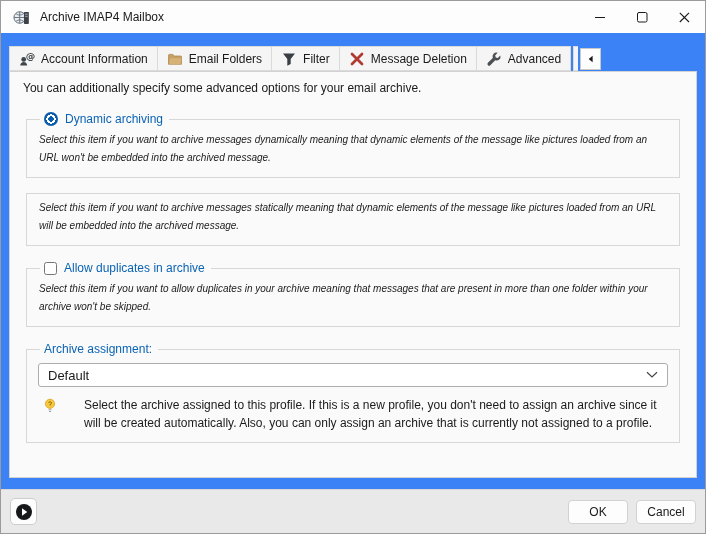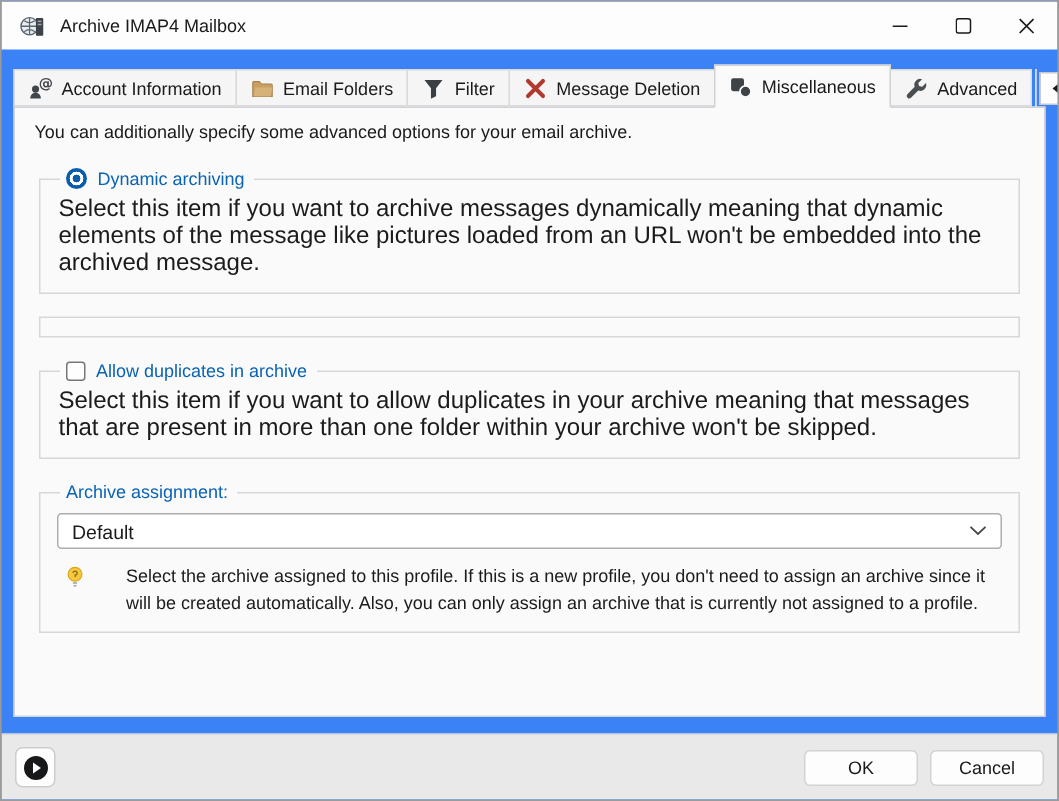--- a/index.html
+++ b/index.html
@@ -50,21 +50,21 @@
   .intro { font-size:12px; color:#1a1a1a; margin:0 0 0 2px; line-height:17px; }
 
   fieldset.group {
     border:1px solid #d7d7d7; border-radius:0; margin:15px 5px 0 5px;
     padding:2px 11px 10px 11px; min-inline-size:0;
   }
   fieldset.group legend {
     display:flex; align-items:center; gap:7px; padding:0 6px 0 4px; margin-left:2px;
     font-size:12px; color:#0b63b4;
   }
-  .group-desc { font-size:16px; color:#1b1b1b; line-height:18px; margin:3px 1px 0 1px; }
+  .group-desc { font-size:10px; color:#1b1b1b; line-height:18px; margin:3px 1px 0 1px;font-style:italic; }
 
   .radio { width:14px; height:14px; border-radius:50%; flex:none; }
   .radio.checked { background:radial-gradient(circle at 50% 50%, #0b5cad 0 2.6px, #ffffff 2.7px 4.6px, #0b5cad 4.7px 7px); }
   .radio.unchecked { background:#fefefe; border:1px solid #8b8b8b; }
   .checkbox { width:13px; height:13px; border:1px solid #767676; border-radius:2.5px; background:#fefefe; flex:none; }
 
   
   .combo {
     margin-top:5px; height:24px; background:#ffffff; border:1px solid #adadad; border-radius:3px;
     display:flex; align-items:center; padding:0 9px; font-size:13px; color:#1a1a1a; cursor:default;
@@ -77,21 +77,21 @@
   
   .footer {
     flex:none; height:44px; background:#e9e9e9; border-top:1px solid #d8d8d8;
     display:flex; align-items:center; padding:0 9px;
   }
   .icon-btn {
     width:27px; height:27px; background:#fdfdfd; border:1px solid #cdcdcd; border-radius:5px;
     display:flex; align-items:center; justify-content:center; padding:0; cursor:default;
   }
   .btn {
-    width:76px; height:24px; background:#fdfdfd; border:1px solid #d2d2d2; border-radius:4px;
+    width:60px; height:24px; background:#fdfdfd; border:1px solid #d2d2d2; border-radius:4px;
     font-family:"Liberation Sans", sans-serif; font-size:12px; color:#1a1a1a; cursor:default;
   }
   .btn.ok { margin-left:auto; }
   .btn.cancel { margin-left:8px; }
 </style>
 </head>
 <body>
 
 <div class="window">
 
@@ -154,29 +154,20 @@
       <span>Filter</span>
     </div>
     <div class="tab">
       <span class="ticon">
         <svg viewBox="0 0 16 16" width="16" height="16">
           <path d="M3 3 L13 13 M13 3 L3 13" stroke="#b03a30" stroke-width="2.7" stroke-linecap="round"></path>
         </svg>
       </span>
       <span>Message Deletion</span>
     </div>
-    <div class="tab selected">
-      <span class="ticon">
-        <svg viewBox="0 0 16 16" width="16" height="16">
-          <rect x="1.4" y="2.2" width="8.6" height="8.6" rx="1.4" fill="#3e4347"></rect>
-          <circle cx="11" cy="11" r="3.7" fill="#3e4347" stroke="#fafafa" stroke-width="1.2"></circle>
-        </svg>
-      </span>
-      <span>Miscellaneous</span>
-    </div>
     <div class="tab">
       <span class="ticon">
         <svg viewBox="0 0 16 16" width="16" height="16">
           <path d="M14.3 4.4a3.9 3.9 0 0 1-5.1 4.9l-4.9 4.9a1.7 1.7 0 0 1-2.4-2.4l4.9-4.9a3.9 3.9 0 0 1 4.9-5.1L9.2 4.3l.5 2.1 2.1.5z" fill="#4a4f54"></path>
         </svg>
       </span>
       <span>Advanced</span>
     </div>
     <div class="tab-partial"></div>
     <div class="tab-scrollers">
@@ -194,20 +185,21 @@
 
     <fieldset class="group">
       <legend>
         <span class="radio checked"></span>
         <span>Dynamic archiving</span>
       </legend>
       <div class="group-desc">Select this item if you want to archive messages dynamically meaning that dynamic elements of the message like pictures loaded from an URL won't be embedded into the archived message.</div>
     </fieldset>
 
     <fieldset class="group">
+      <div class="group-desc">Select this item if you want to archive messages statically meaning that dynamic elements of the message like pictures loaded from an URL will be embedded into the archived message.</div>
     </fieldset>
 
     <fieldset class="group">
       <legend>
         <span class="checkbox"></span>
         <span>Allow duplicates in archive</span>
       </legend>
       <div class="group-desc">Select this item if you want to allow duplicates in your archive meaning that messages that are present in more than one folder within your archive won't be skipped.</div>
     </fieldset>
 

